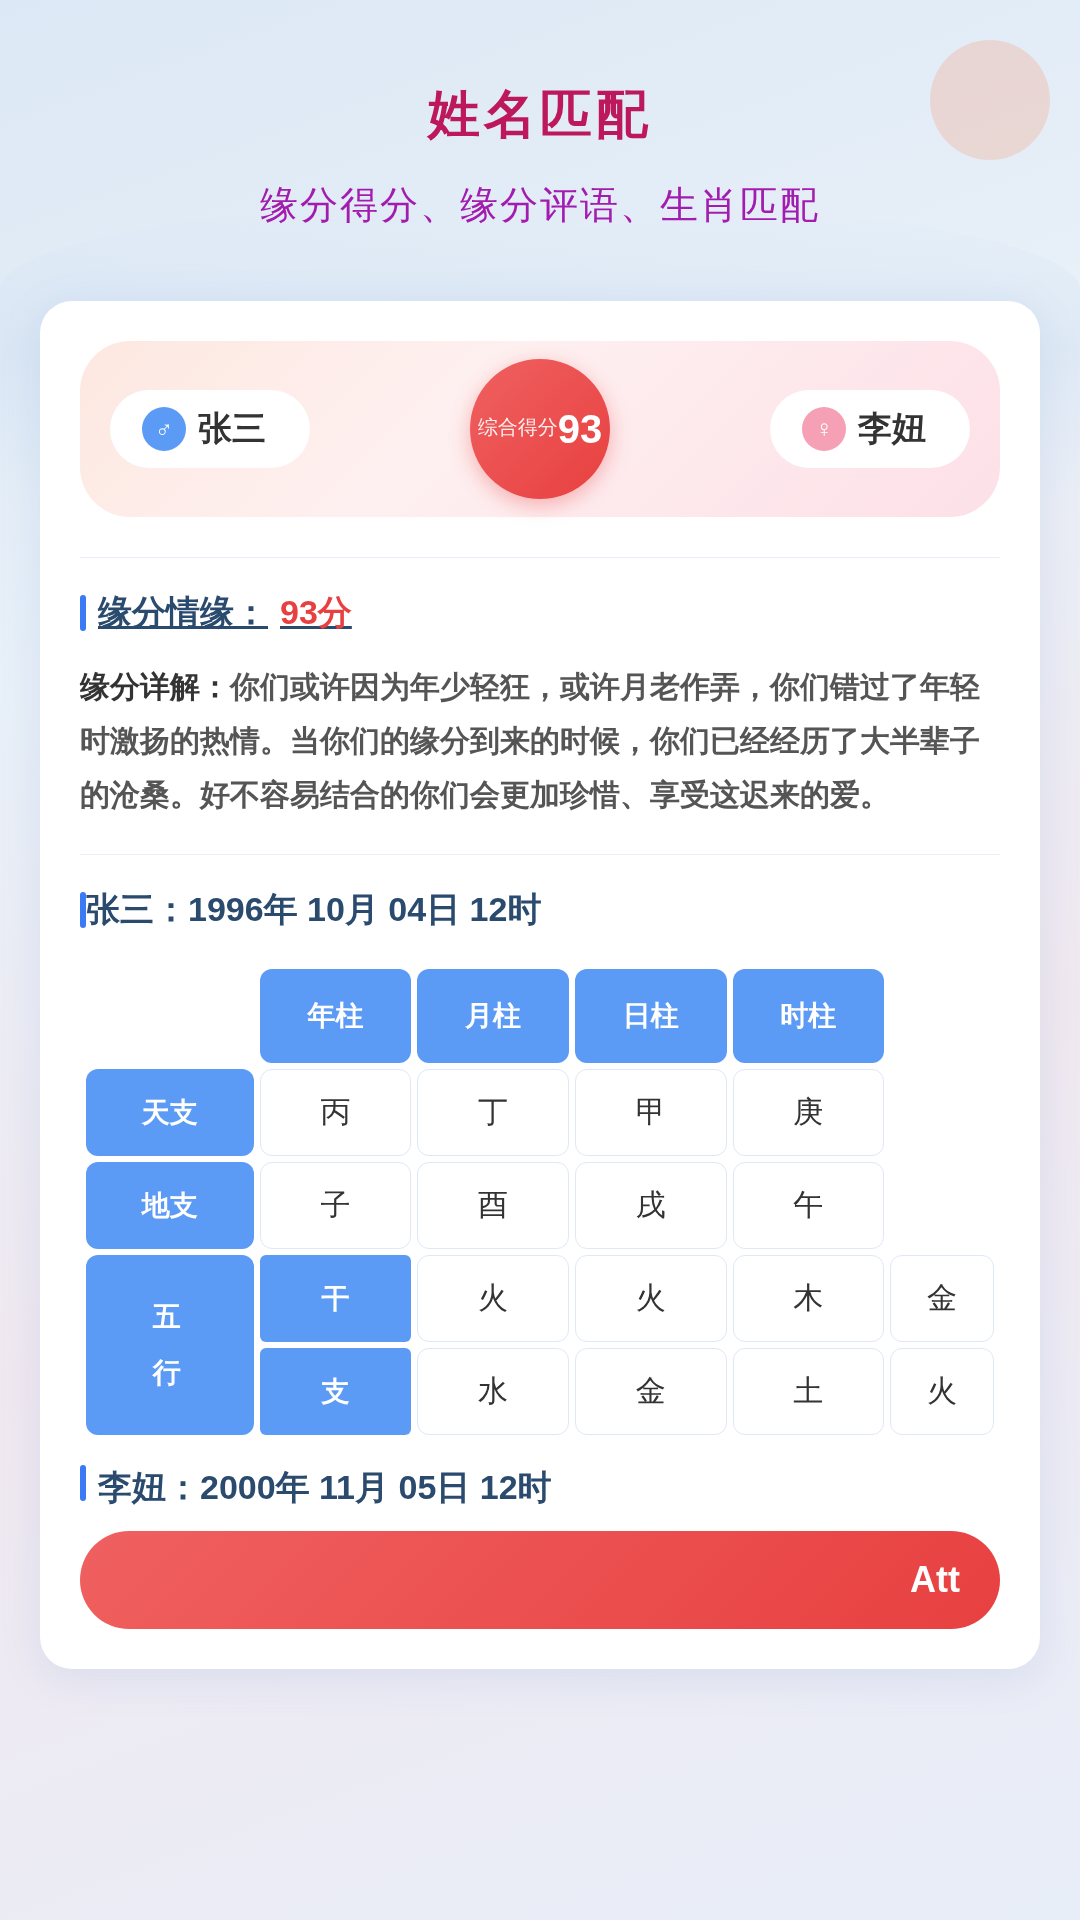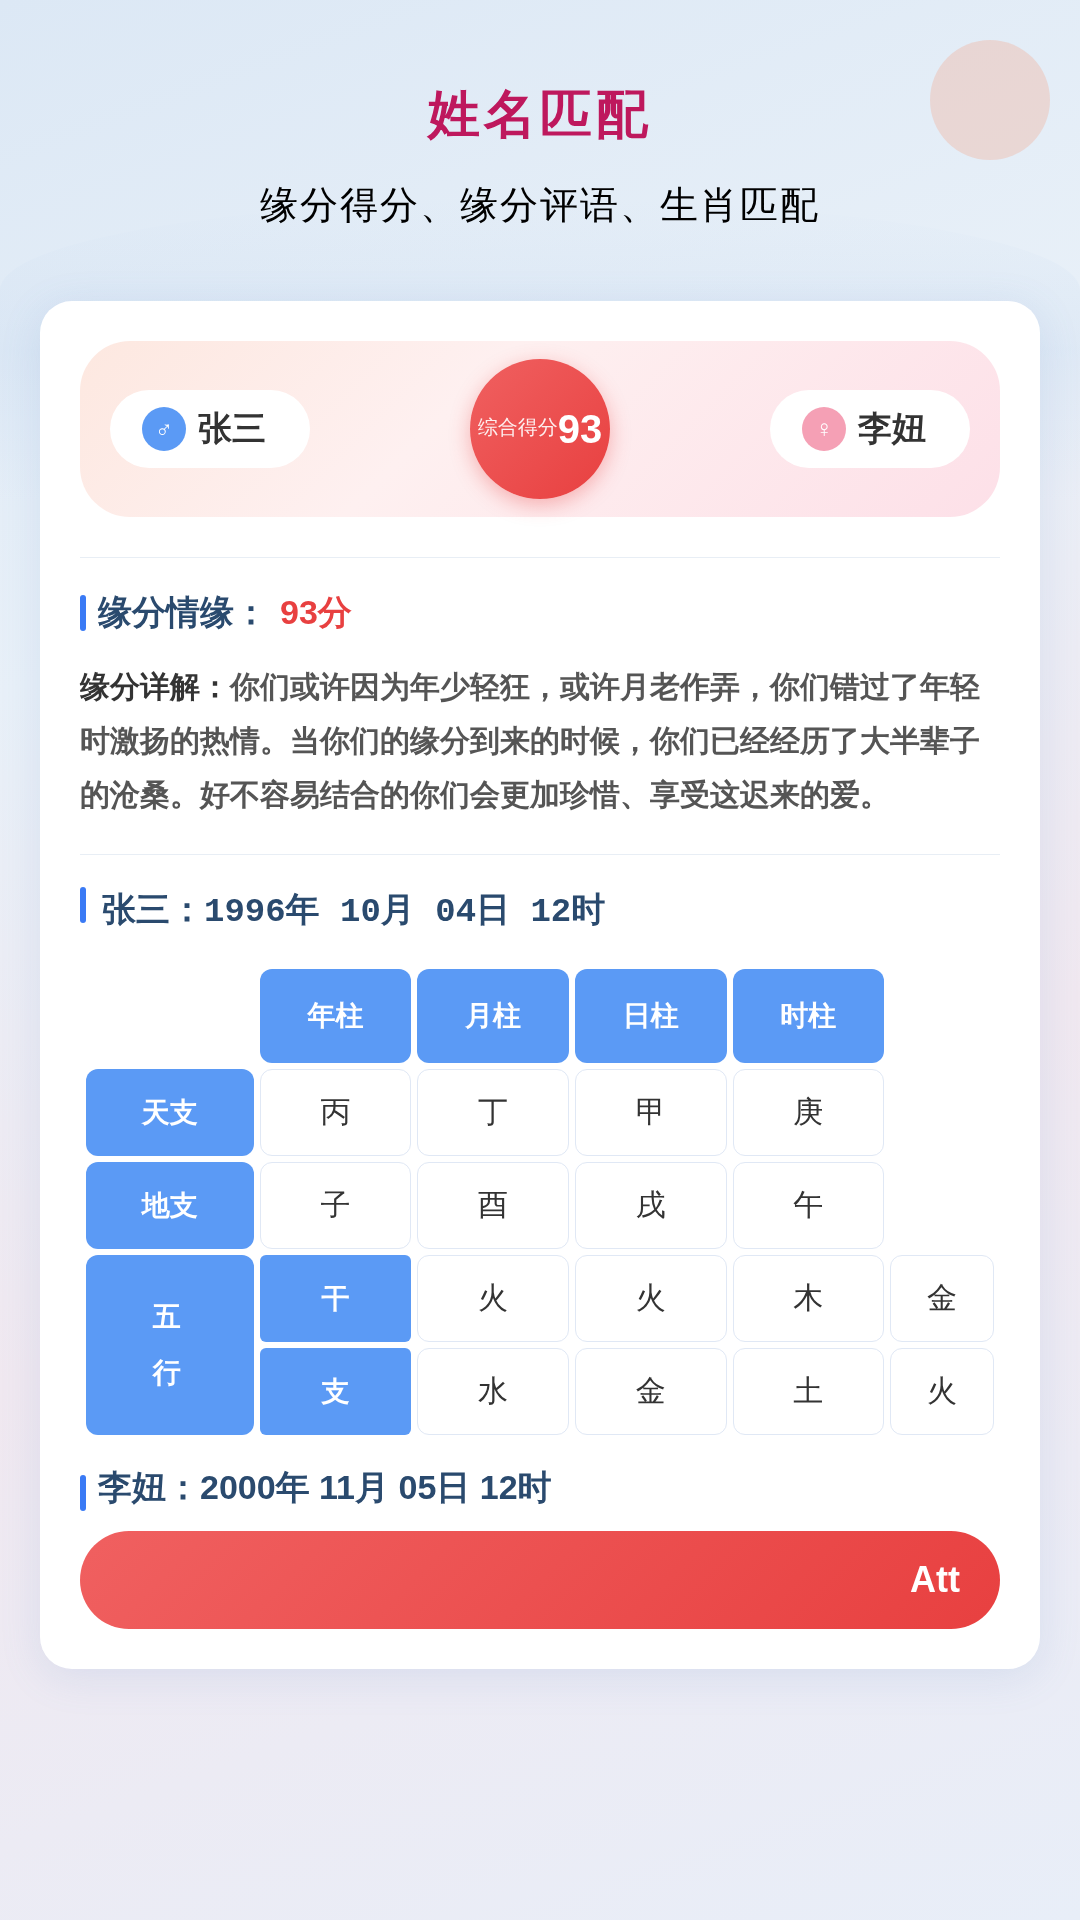--- a/index.html
+++ b/index.html
@@ -44,21 +44,21 @@
     .page-title {
       font-size: 52px;
       font-weight: 800;
       color: #be185d;
       letter-spacing: 4px;
       margin-bottom: 30px;
     }
 
     .page-subtitle {
       font-size: 38px;
-      color: #000000;
+      color: #a21caf;
       font-weight: 400;
       letter-spacing: 2px;
     }
 
     .main-card {
       background: white;
       border-radius: 32px;
       margin: 40px 40px 40px;
       padding: 40px;
       box-shadow: 0 8px 40px rgba(100, 140, 200, 0.15);
@@ -151,20 +151,21 @@
     }
 
     .section-title {
       display: flex;
       align-items: center;
       gap: 12px;
       font-size: 34px;
       font-weight: 700;
       color: #2a4a6e;
       margin-bottom: 24px;
+      text-decoration: underline;
     }
 
     .section-bar {
       width: 6px;
       height: 36px;
       background: #3a7af5;
       border-radius: 3px;
     }
 
     .score-highlight {
@@ -205,26 +206,26 @@
 
     
     .person-section {
       border-top: 1px solid #e8eef5;
       padding-top: 32px;
       margin-bottom: 24px;
     }
 
     .person-section-title {
       display: flex;
-      gap: 16px;
+      align-items: center;
+      gap: 0;
       font-size: 34px;
       font-weight: 700;
       color: #2a4a6e;
       margin-bottom: 30px;
-      font-family: Liberation Mono, monospace;
     }
 
     
     .bazi-table {
       width: 100%;
       border-collapse: separate;
       border-spacing: 6px;
     }
 
     .bazi-table th {
@@ -272,21 +273,21 @@
     .bazi-table .empty-cell {
       background: transparent;
       border: none;
     }
 
     .second-person-label {
       font-size: 34px;
       font-weight: 700;
       color: #2a4a6e;
       display: flex;
-      align-items: flex-end;
+      align-items: flex-start;
       gap: 12px;
     }
 
     
     .bottom-button {
       background: linear-gradient(135deg, #f06060, #e84040);
       border-radius: 50px;
       padding: 28px 40px;
       text-align: right;
       color: white;

